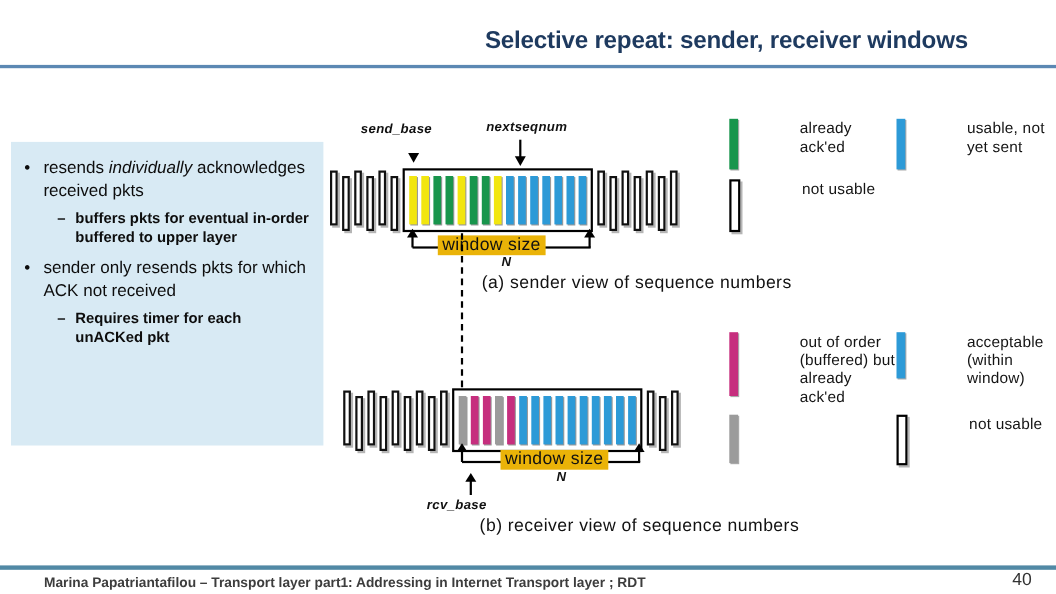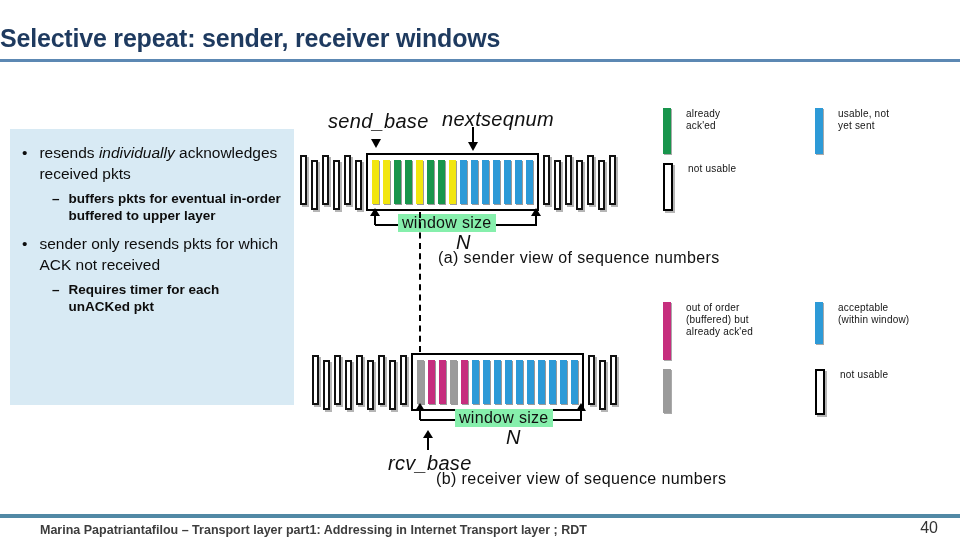--- a/index.html
+++ b/index.html
@@ -1,21 +1,21 @@
 <!DOCTYPE html>
 <html><head>
 <meta charset="utf-8">
 <style>
   html,body{margin:0;padding:0;}
   body{width:960px;height:540px;position:relative;background:#ffffff;overflow:hidden;
        font-family:"Liberation Sans","DejaVu Sans",sans-serif;}
   .abs{position:absolute;}
 
   
-  .title{top:24px;left:0;width:880px;text-align:left;font-size:25px;font-weight:bold;
+  .title{top:24px;left:0;width:880px;text-align:right;font-size:22px;font-weight:bold;
          color:#1e3a5f;letter-spacing:-0.2px;}
   .title-rule{top:59px;left:0;width:960px;height:3px;background:#5c88b3;}
 
   
   .panel{left:10px;top:129px;width:284px;height:276px;background:#d8eaf4;box-sizing:border-box;
          padding:14px 10px 10px 12px;color:#0d0d0d;}
   .bullet{display:flex;gap:12px;font-size:15.5px;line-height:1.35;margin-bottom:2px;}
   .bullet .marker{flex:none;}
   .subbullet{display:flex;gap:9px;margin:5px 0 9px 30px;font-size:13.5px;font-weight:bold;line-height:1.3;}
   .subbullet .marker{flex:none;font-weight:bold;}
@@ -24,38 +24,38 @@
   
   .seq-row{display:flex;align-items:center;gap:4px;height:60px;}
   .bars{display:flex;gap:4px;align-items:center;}
   .bar{width:7px;height:44px;flex:none;box-shadow:1px 1px 0 #9a9a9a;}
   .bar.white{height:50px;border:2px solid #111;background:#fff;box-sizing:border-box;box-shadow:2px 2px 0 #b5b5b5;}
   .bars .bar.white:nth-child(even){transform:translateY(3px);}
   .bars .bar.white:nth-child(odd){transform:translateY(-2px);}
   .winbox{display:flex;gap:4px;align-items:center;border:2px solid #000;padding:5px 4px;background:#fff;}
 
   
-  .dlabel{font-size:20px;font-style:italic;color:#111;letter-spacing:0.3px;}
+  .dlabel{font-size:12px;font-style:italic;color:#111;letter-spacing:0.3px;font-weight:bold;}
   .dtext{font-size:16px;color:#111;letter-spacing:0.3px;}
   .caption{font-size:16px;color:#111;letter-spacing:0.4px;}
 
   
   .vline{width:2px;background:#000;}
   .hline{height:2px;background:#000;z-index:1;}
   .tri-up{width:0;height:0;border-left:5px solid transparent;border-right:5px solid transparent;border-bottom:8px solid #000;}
   .tri-down{width:0;height:0;border-left:5px solid transparent;border-right:5px solid transparent;border-top:9px solid #000;}
-  .wsize-text{background:#86efac;padding:0 4px;z-index:2;}
+  .wsize-text{background:#eab308;padding:0 4px;z-index:2;}
   .dash-vline{width:0;border-left:2.5px dashed #000;z-index:3;}
 
   
   .legend{left:663px;width:297px;display:grid;grid-template-columns:152px 1fr;row-gap:9px;}
   .legend-item{display:flex;gap:15px;align-items:flex-start;}
   .legend-swatch{width:8px;flex:none;box-shadow:1px 1px 0 #aaa;}
   .legend-swatch.outlined{width:10px;border:2.5px solid #000;background:#fff;box-sizing:border-box;box-shadow:2px 2px 0 #b5b5b5;}
-  .legend-text{font-size:10px;line-height:1.18;letter-spacing:0.2px;color:#141414;}
+  .legend-text{font-size:14px;line-height:1.18;letter-spacing:0.2px;color:#141414;margin-left:41px;}
 
   
   .footer-rule{left:0;top:514px;width:960px;height:4px;background:#5189a5;}
   .footer-text{left:40px;top:523px;font-size:12.5px;font-weight:bold;color:#3d3d3d;}
   .page-number{right:22px;top:519px;font-size:16px;color:#333;}
 </style>
 </head>
 <body>
 
 <div class="abs title">Selective repeat: sender, receiver windows</div>

